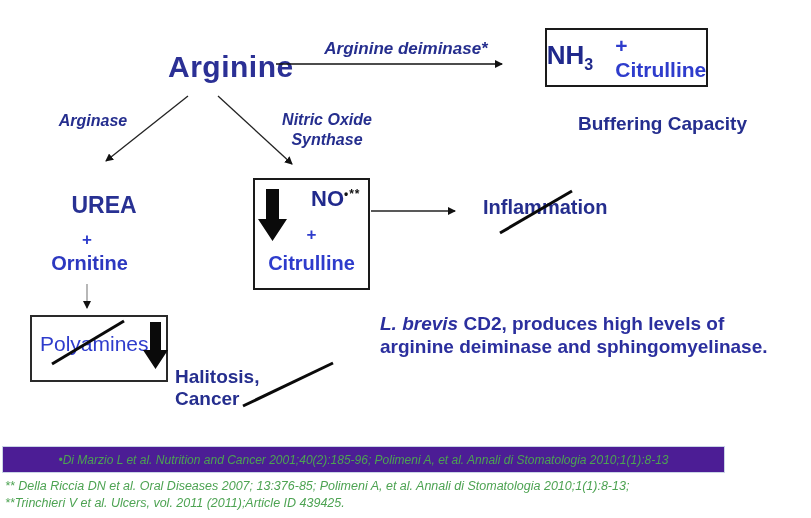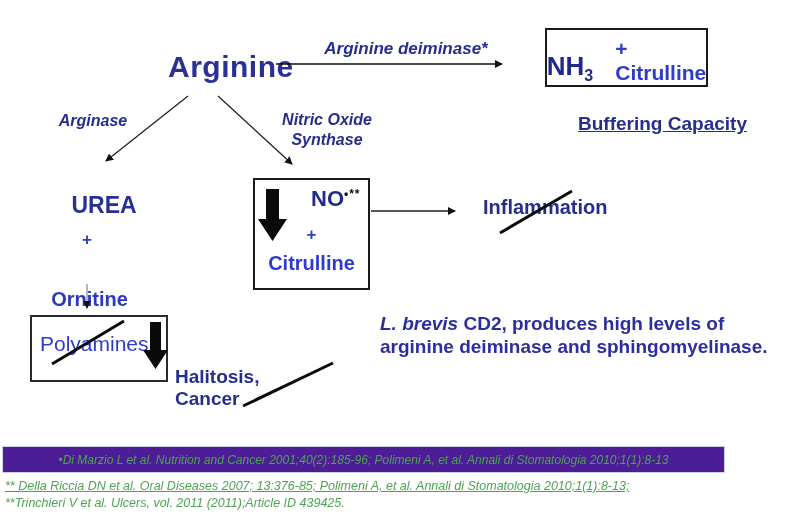--- a/index.html
+++ b/index.html
@@ -11,50 +11,50 @@
   .abs{position:absolute;}
   .ital{font-style:italic;}
 
   .title-arginine{left:127px;top:50px;font-size:30px;font-weight:600;color:#2b3095;letter-spacing:.5px;margin-left:41px;}
   .enzyme{font-size:16px;font-weight:bold;font-style:italic;color:var(--navy);}
   .lbl-deiminase{left:300px;top:39px;width:212px;font-size:17px;font-weight:bold;font-style:italic;color:var(--navy);text-align:center;}
   .lbl-arginase{left:48px;top:112px;width:90px;text-align:center;}
   .lbl-nos{left:268px;top:110px;width:118px;text-align:center;line-height:20px;}
 
   .box{border:2px solid #1a1a1a;background:#fff;box-sizing:border-box;}
-  .nh3-box{left:545px;top:28px;width:163px;height:59px;display:flex;align-items:flex-end;justify-content:center;}
+  .nh3-box{left:545px;top:28px;width:163px;height:59px;display:flex;align-items:center;justify-content:center;}
   .nh3-main{font-size:26px;font-weight:bold;color:#20298c;}
   .nh3-main sub{font-size:16px;}
   .nh3-rest{font-size:21px;font-weight:600;color:var(--blue);margin-left:22px;}
 
-  .lbl-buffering{left:560px;top:113px;width:205px;font-size:19px;font-weight:bold;color:var(--navy);text-align:center;text-decoration:underline;}
+  .lbl-buffering{left:560px;top:113px;width:205px;font-size:19px;font-weight:bold;color:var(--navy);text-align:center;}
 
   .lbl-urea{left:62px;top:192px;width:84px;font-size:23px;font-weight:bold;color:#283193;text-align:center;}
   .plus-sm{font-size:17px;font-weight:bold;color:var(--blue);}
   .lbl-plus1{left:74px;top:230px;width:26px;text-align:center;}
-  .lbl-ornitine{left:42px;top:252px;width:95px;font-size:20px;font-weight:600;color:#2c38c0;text-align:center;margin-top:36px;}
+  .lbl-ornitine{left:42px;top:252px;width:95px;font-size:20px;font-weight:600;color:#2c38c0;text-align:center;}
 
   .no-box{left:253px;top:178px;width:117px;height:112px;}
   .no-line{position:absolute;left:56px;top:6px;font-size:22px;font-weight:bold;color:#20298c;}
   .no-line sup{font-size:12px;color:#111;font-weight:bold;letter-spacing:1px;}
   .no-plus{position:absolute;left:0;top:45px;width:100%;text-align:center;}
   .no-citrulline{position:absolute;left:0;top:72px;width:100%;text-align:center;font-size:20px;font-weight:600;color:var(--blue);}
 
   .lbl-inflammation{left:483px;top:196px;width:140px;font-size:20px;font-weight:bold;color:var(--navy);}
 
   .poly-box{left:30px;top:315px;width:138px;height:67px;border-color:#2a2a2a;}
   .lbl-polyamines{position:absolute;left:8px;top:15px;font-size:21px;font-weight:500;color:var(--blue);}
 
   .lbl-halitosis{left:175px;top:366px;width:150px;font-size:19px;font-weight:bold;color:var(--navy);}
 
   .lbrevis{left:380px;top:312px;width:390px;font-size:19px;font-weight:bold;color:#2b2f9e;line-height:23px;}
 
   .fn1-box{left:2px;top:446px;width:721px;height:25px;border:1px solid #c9d4e6;background:#4c1d95;display:flex;align-items:center;justify-content:center;}
   .fn{font-size:12px;font-style:italic;color:var(--green);}
-  .fn2{left:5px;top:479px;width:790px;font-size:12.5px;text-decoration:underline;}
+  .fn2{left:5px;top:479px;width:790px;font-size:12.5px;}
   .fn3{left:5px;top:496px;width:600px;font-size:12.5px;}
 
   svg.overlay{position:absolute;left:0;top:0;width:811px;height:518px;z-index:10;pointer-events:none;}
 </style>
 </head>
 <body>
 
 <div id="slide" style="--navy: #252e8e; --blue: #2e3ccc; --green: #4da352; --ink: #111111;">
 
   <div class="abs title-arginine">Arginine</div>

